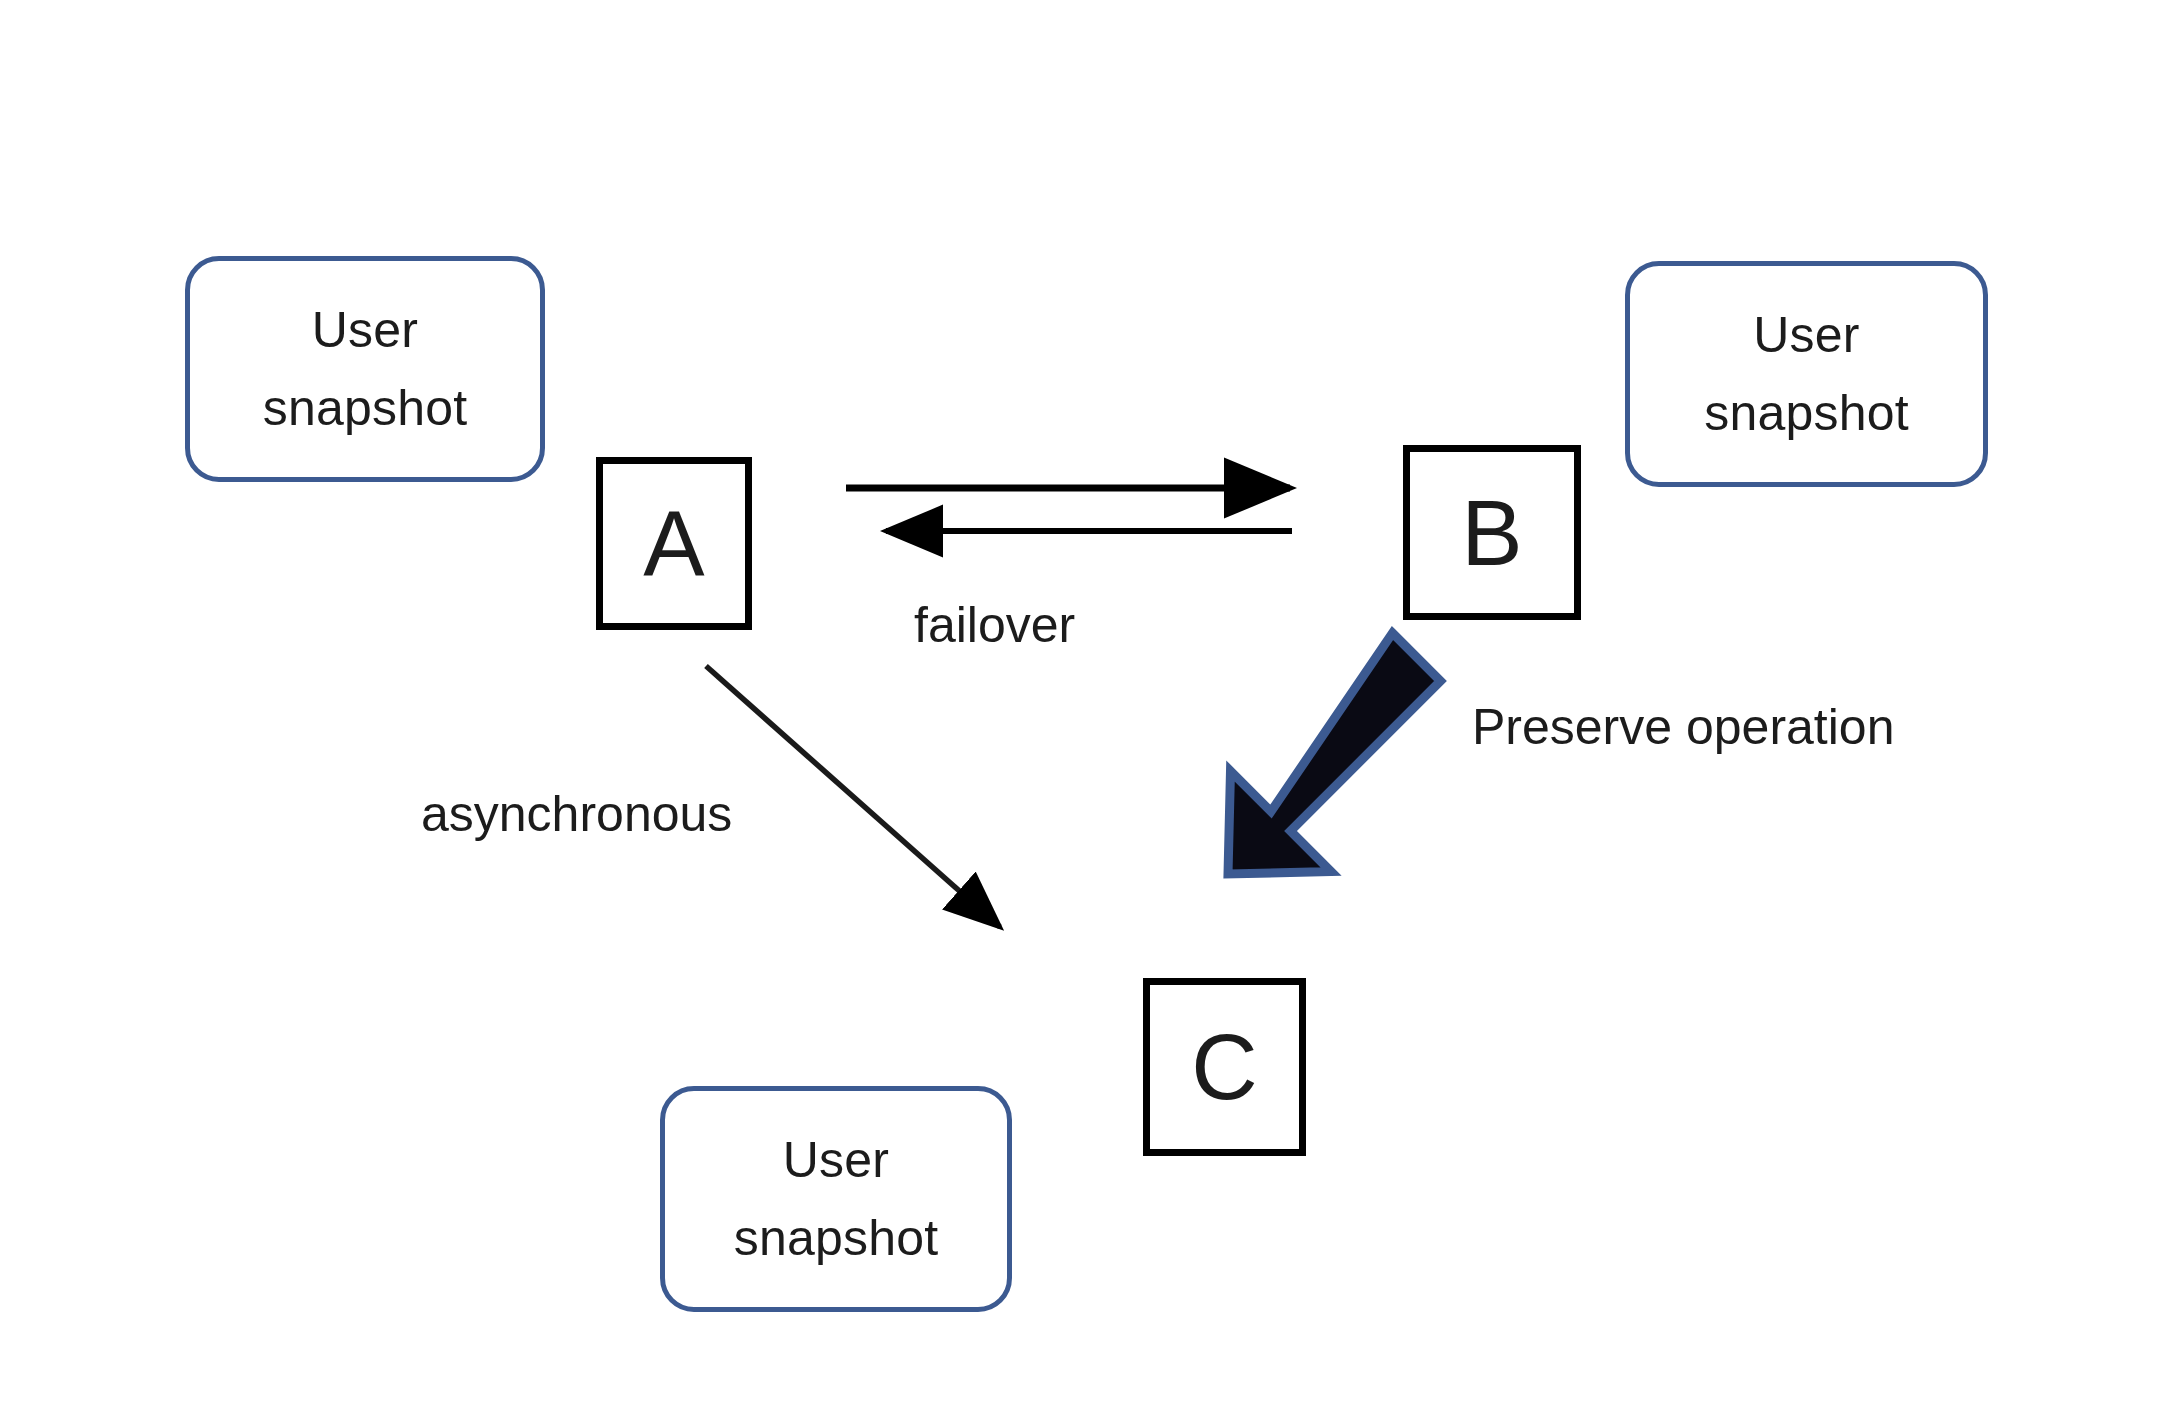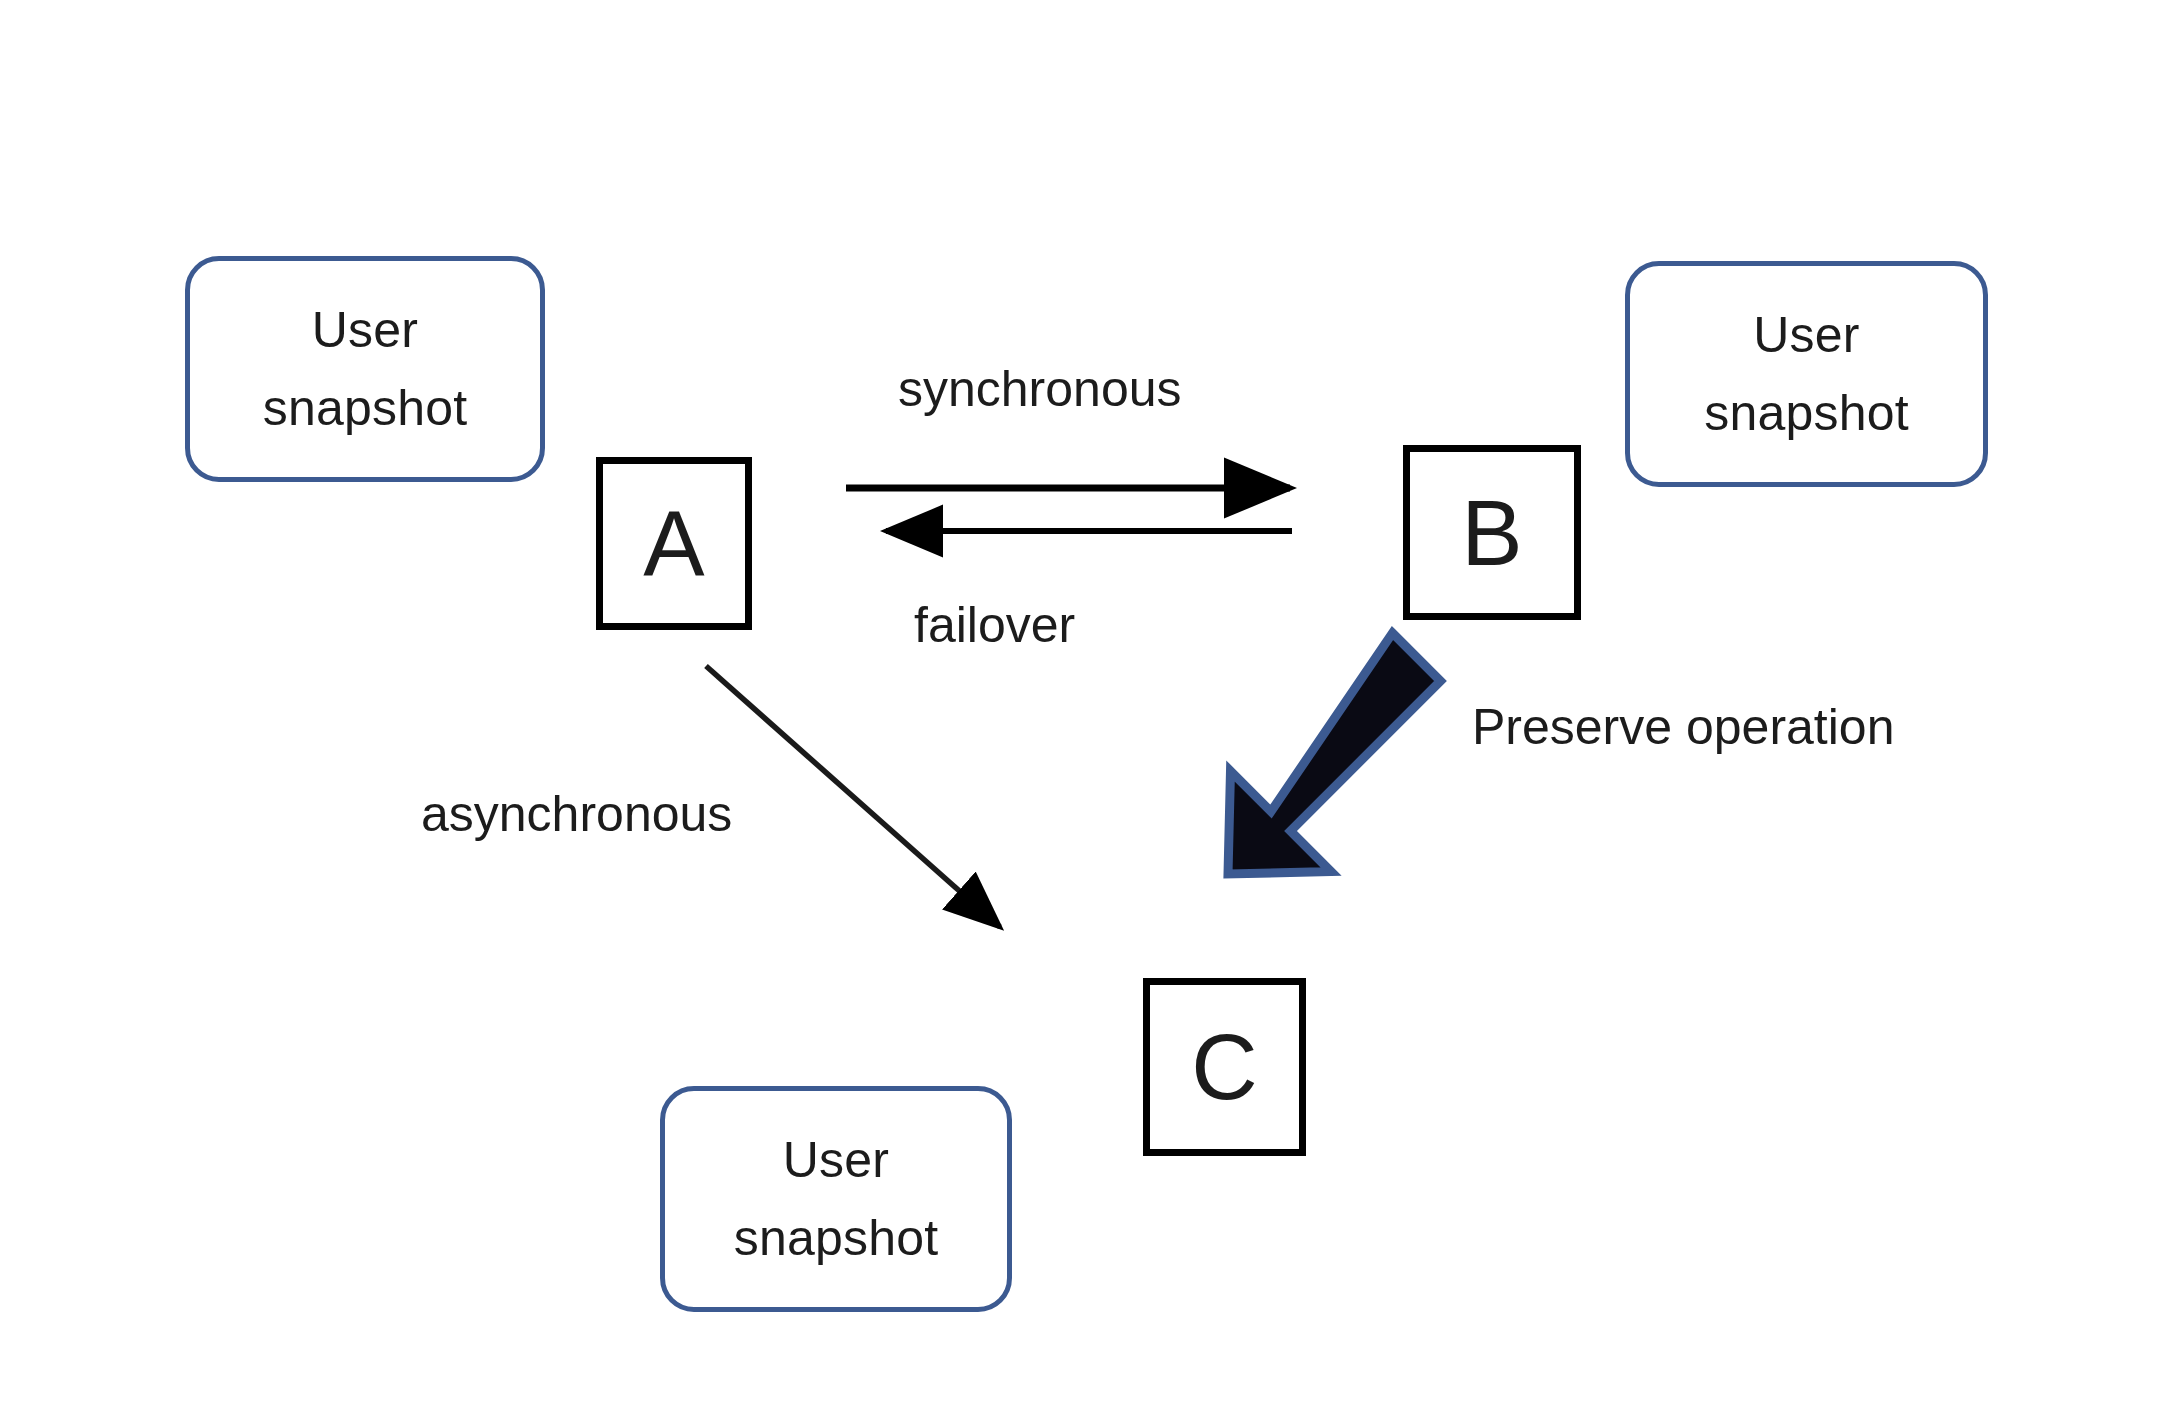--- a/index.html
+++ b/index.html
@@ -128,21 +128,20 @@
   </div>
 
   <div class="node-box" style="left:1403px; top:445px; width:178px; height:175px;">
     <span class="node-label">B</span>
   </div>
 
   <div class="node-box" style="left:1143px; top:978px; width:163px; height:178px;">
     <span class="node-label">C</span>
   </div>
 
-  <div class="edge-label" style="left:898px; top:360px;">synchronous</div>
 
   <div class="edge-label" style="left:914px; top:596px;">failover</div>
 
   <div class="edge-label" style="left:421px; top:785px;">asynchronous</div>
 
   <div class="edge-label" style="left:1472px; top:698px;">Preserve operation</div>
 
 </div>
 
 </body></html>

